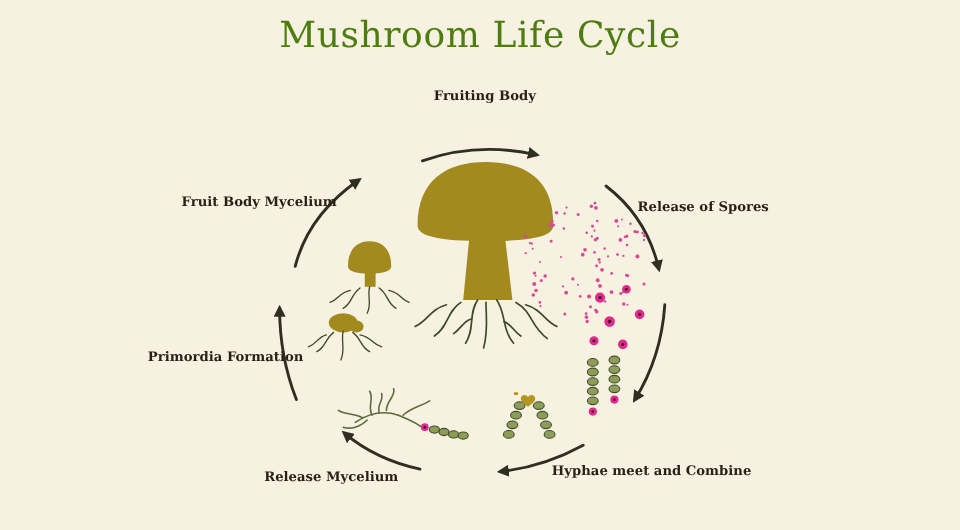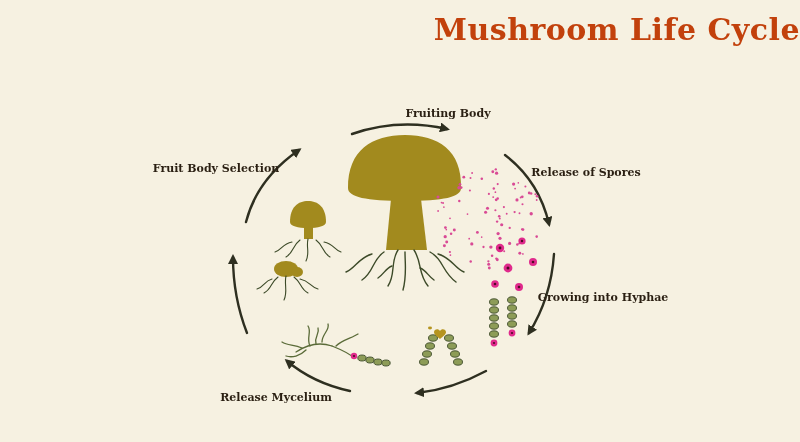--- a/index.html
+++ b/index.html
@@ -3,22 +3,22 @@
 <meta charset="utf-8">
 <style>
   html,body { margin:0; padding:0; background:#f6f1e1; }
   .canvas {
     position:relative; width:800px; height:442px;
     background:#f6f1e1; overflow:hidden;
     font-family:"DejaVu Serif", serif;
   }
   .title {
     position:absolute; top:12px; left:0; width:100%;
-    margin:0; text-align:right;
-    font-size:30px; font-weight:700; color:#c2410c;
+    margin:0; text-align:center;
+    font-size:30px; font-weight:400; color:#4d7c0f;
     letter-spacing:0.5px;
   }
   .stage-label {
     position:absolute; transform:translate(-50%,-50%);
     font-size:11px; font-weight:700; color:#2a1f12; white-space:nowrap;
   }
   svg.scene { position:absolute; left:0; top:0; }
   .arrow { stroke:#2e2f20; stroke-width:2.4; fill:none; stroke-linecap:round; }
   .roots { stroke:#3c4a28; stroke-width:1.4; fill:none; stroke-linecap:round; }
   .roots-sm { stroke:#3c4a28; stroke-width:1.1; fill:none; stroke-linecap:round; }
@@ -244,19 +244,20 @@
       <g class="roots-sm">
         <path d="M308,239 C306,247 310,253 306,261"></path>
         <path d="M300,240 C292,246 294,252 286,257"></path>
         <path d="M316,240 C324,246 322,252 330,257"></path>
         <path d="M292,242 C282,244 282,250 275,252"></path>
         <path d="M324,242 C334,244 334,250 341,252"></path>
       </g>
     </g>
   </svg>
 
-  <div class="stage-label" style="left:404px; top:113px;margin-left:44px;">Fruiting Body</div>
+  <div class="stage-label" style="left:404px; top:80px;">Fruiting Body</div>
   <div class="stage-label" style="left:586px; top:172px;text-align:center;">Release of Spores</div>
-  <div class="stage-label" style="left:603px; top:297px;">Growing into Hyphae</div>
+  <div class="stage-label" style="left:543px; top:392px;">Hyphae meet and Combine</div>
   <div class="stage-label" style="left:276px; top:397px;">Release Mycelium</div>
-  <div class="stage-label" style="left:216px; top:168px;">Fruit Body Selection</div>
+  <div class="stage-label" style="left:188px; top:297px;">Primordia Formation</div>
+  <div class="stage-label" style="left:216px; top:168px;">Fruit Body Mycelium</div>
 
 </div>
 
 </body></html>

